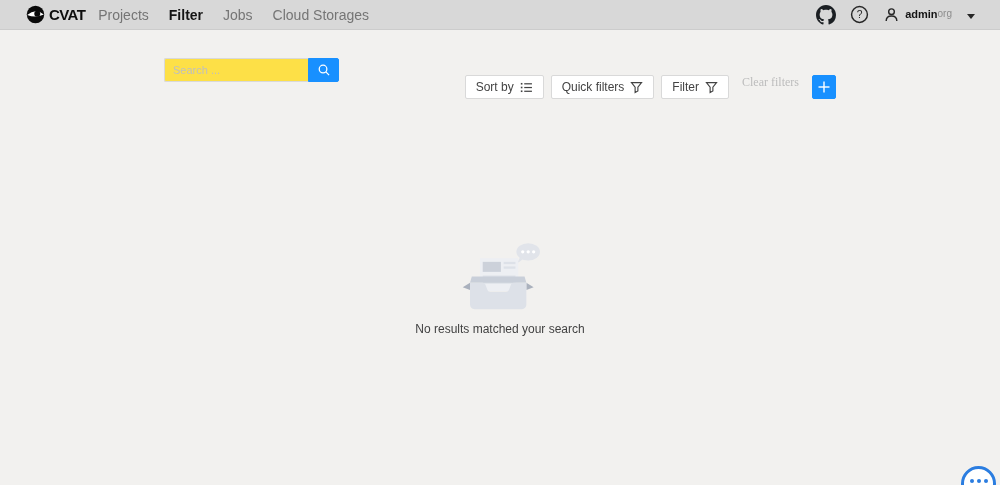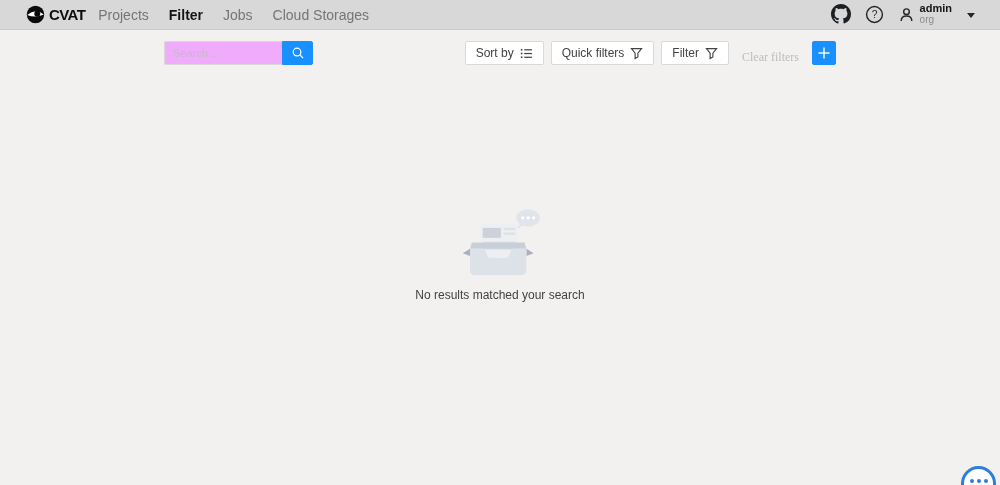--- a/index.html
+++ b/index.html
@@ -26,56 +26,56 @@
     font-size: 15px; font-weight: 700; color: #0d0d0d;
     letter-spacing: -0.6px;
   }
   .mainnav { display: flex; align-items: center; gap: 20px; margin-left: 13px; }
   .nav-item { font-size: 14px; color: #757575; cursor: pointer; }
   .nav-item.active { color: #141414; font-weight: 700; }
 
   .header-right { margin-left: auto; display: flex; align-items: center; gap: 14px; }
   .icon-btn { display: flex; align-items: center; cursor: pointer; }
   .user-menu { display: flex; align-items: center; gap: 5px; cursor: pointer; }
-  .user-texts { display: flex; flex-direction: column; line-height: 1.05; }
+  .user-texts { display: flex; flex-direction: row; line-height: 1.05; }
   .user-name { font-size: 11px; font-weight: 700; color: #141414; }
   .user-org  { font-size: 10px; color: #8c8c8c; }
   .caret {
     width: 0; height: 0; margin-left: 10px; margin-top: 3px;
     border-left: 4px solid transparent; border-right: 4px solid transparent;
     border-top: 5px solid #262626;
   }
 
   
   .toolbar {
     width: 672px;
     margin: 11px auto 0;
     display: flex;
     align-items: center;
   }
   .search-group { display: flex; }
   .search-input {
-    width: 118px; height: 24px;
+    width: 144px; height: 24px;
     border: 1px solid #d9d9d9; border-right: none;
     border-radius: 2px 0 0 2px;
     padding: 8px 8px;
     font-size: 11px; color: #434343;
-    background: #f0abfc;
+    background: #fde047;
     outline: none;
     font-family: "Liberation Sans", sans-serif;
   }
   .search-input::placeholder { color: #bfbfbf; }
   .search-btn {
     width: 31px; height: 24px;
     background: #1890ff; border: 1px solid #1890ff;
     border-radius: 0 2px 2px 0;
     display: flex; align-items: center; justify-content: center;
     cursor: pointer; padding: 0;
   }
-  .filters-group { margin-left: auto; display: flex; align-items: flex-end; }
+  .filters-group { margin-left: auto; display: flex; align-items: flex-start; margin-top: 34px; }
   .btn {
     height: 24px;
     background: #fff;
     border: 1px solid #d9d9d9;
     border-radius: 2px;
     display: inline-flex; align-items: center; gap: 6px;
     padding: 0 10px;
     font-size: 12px; color: #434343;
     cursor: pointer;
     margin-left: 7px;

